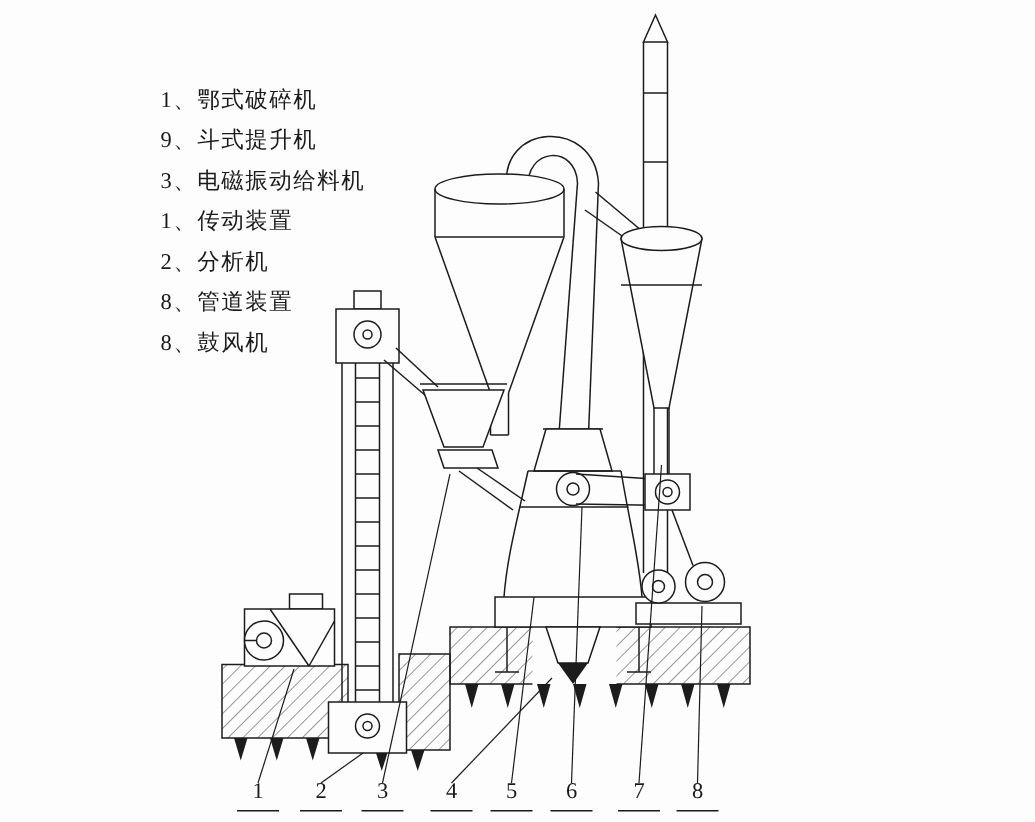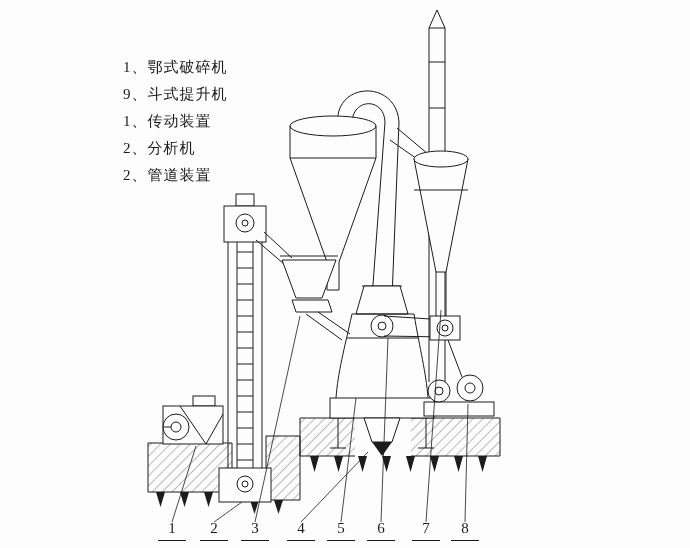--- a/index.html
+++ b/index.html
@@ -1,42 +1,44 @@
 <!DOCTYPE html>
 <html><head>
 <meta charset="utf-8">
 <title>Diagram</title>
 <style>
   html,body{margin:0;padding:0;background:#e9e9e9;}
   .canvas{
     position:relative;width:690px;height:548px;background:#fdfdfd;
     font-family:"Liberation Serif","DejaVu Serif",serif;color:#1a1a1a;overflow:hidden;
   }
-  .legend{position:absolute;left:123px;top:54px;}
+  .legend{position:absolute;left:107px;top:54px;}
   .legend-item{height:27px;line-height:27px;font-size:15px;letter-spacing:1px;white-space:nowrap;}
   .drawing{position:absolute;left:0;top:0;width:690px;height:548px;}
   .callouts{position:absolute;left:0;top:0;width:690px;height:548px;pointer-events:none;}
   .callout{
     position:absolute;top:520px;width:28px;text-align:center;font-size:15px;
     border-bottom:1.5px solid #1a1a1a;padding-bottom:3px;
   }
   .c1{left:158px;} .c2{left:200px;} .c3{left:241px;} .c4{left:287px;}
   .c5{left:327px;} .c6{left:367px;} .c7{left:412px;} .c8{left:451px;}
 </style>
 </head>
 <body>
 
 <div class="canvas">
 
   <div class="legend">
     <div class="legend-item">1、鄂式破碎机</div>
     <div class="legend-item">9、斗式提升机</div>
+    <div class="legend-item">3、电磁振动给料机</div>
     <div class="legend-item">1、传动装置</div>
     <div class="legend-item">2、分析机</div>
-    <div class="legend-item">2、管道装置</div>
+    <div class="legend-item">8、管道装置</div>
+    <div class="legend-item">8、鼓风机</div>
   </div>
 
   <svg class="drawing" viewBox="0 0 690 548">
     <defs>
       <pattern id="hatch" patternUnits="userSpaceOnUse" width="7" height="7" patternTransform="rotate(45)">
         <line x1="0" y1="0" x2="0" y2="7" stroke="#555" stroke-width="0.8"></line>
       </pattern>
     </defs>
 
     <g stroke="#1c1c1c" stroke-width="1" fill="none">

